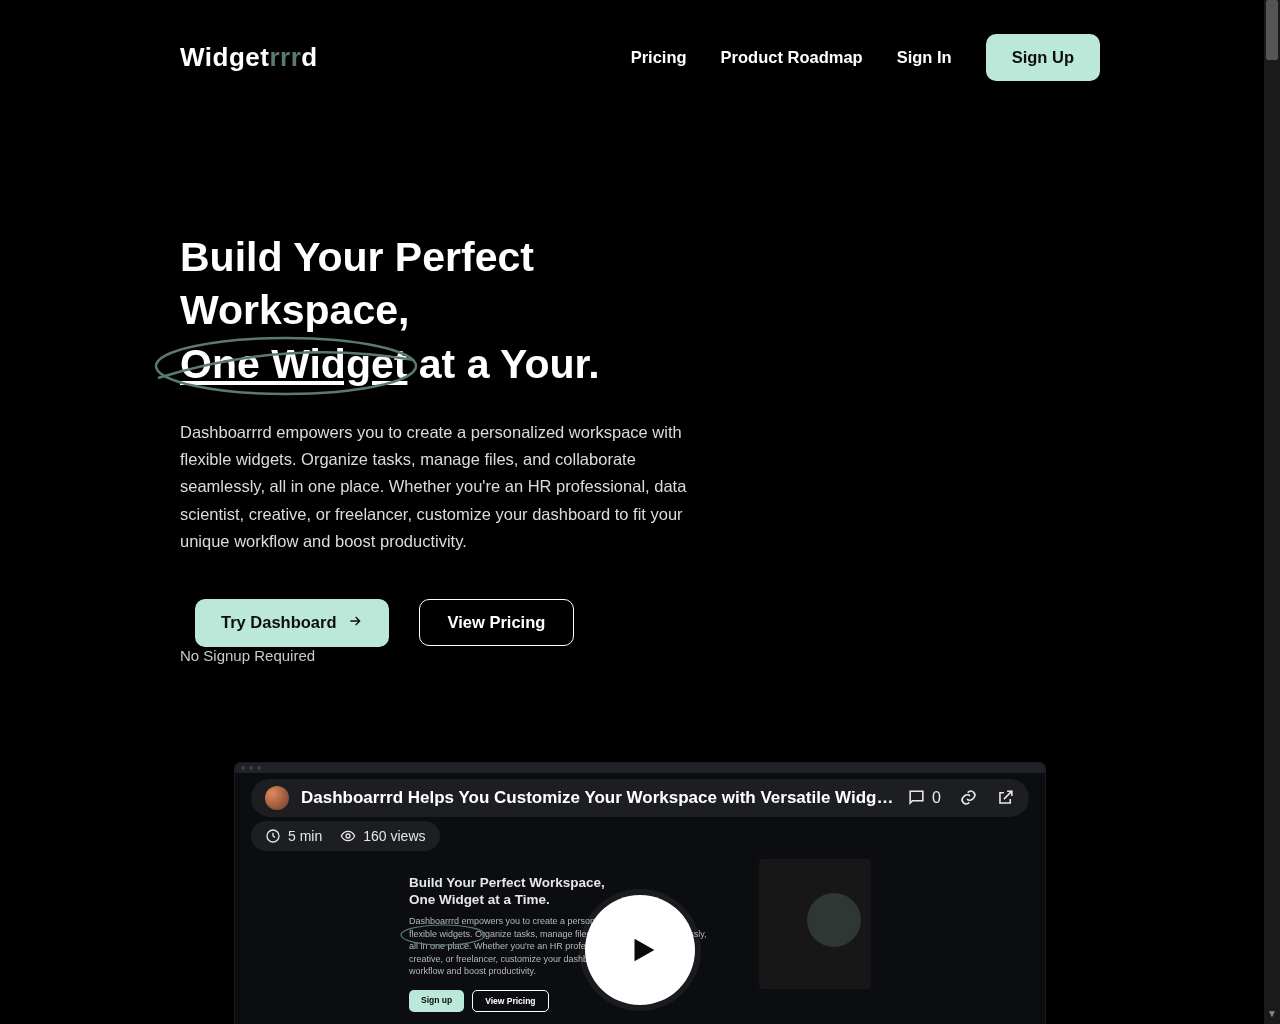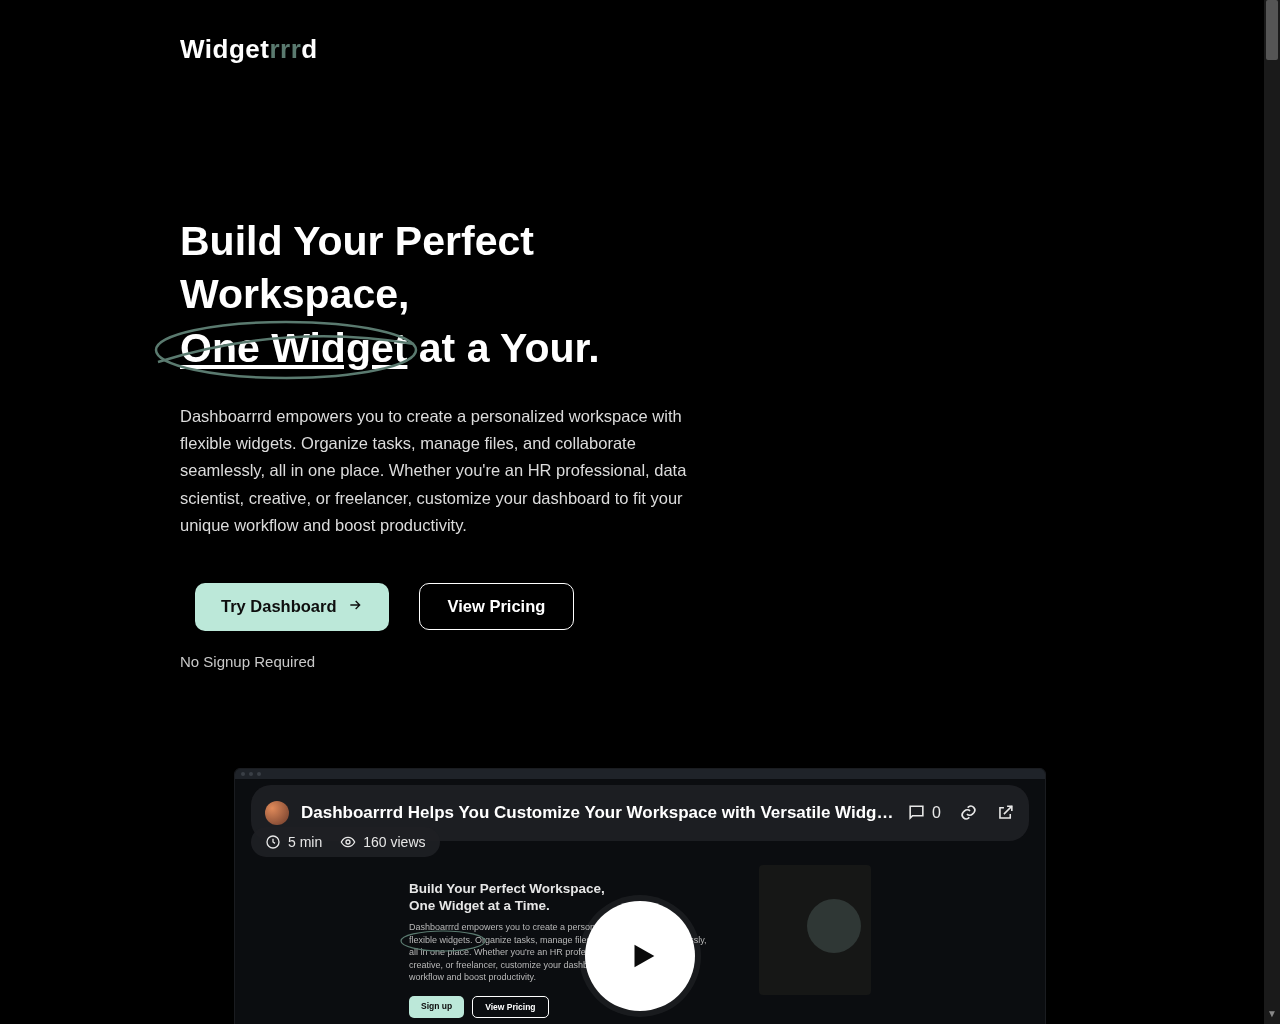--- a/index.html
+++ b/index.html
@@ -34,36 +34,36 @@
   .btn-primary{background:var(--accent);color:#0e0e0e;}
   .btn-outline{background:transparent;color:var(--text);border:1.5px solid #ffffff;padding:13px 28px;}
 
   
   .hero{position:relative;margin-top:150px;}
   .hero h1{font-size:41px;font-weight:800;line-height:1.3;margin:0 0 28px 0;max-width:560px;}
   .scribble-wrap{position:relative;display:inline-block;text-decoration:underline;}
   .scribble{position:absolute;left:-34px;top:-8px;width:280px;height:72px;pointer-events:none;}
   .hero p{max-width:530px;color:#dcdcdc;font-size:16.5px;line-height:1.65;margin:0 0 44px 0;}
   .cta-row{display:flex;gap:30px;align-items:center;padding-left:15px;}
-  .subnote{margin-top:22px;font-size:15px;color:#c9c9c9;}
+  .subnote{font-size:15px;color:#c9c9c9;}
 
   
   .art-panel{position:absolute;top:0;left:732px;width:334px;height:586px;background:#161716;border-radius:0 0 10px 10px;overflow:hidden;z-index:-1;}
   .art-panel .circle{position:absolute;right:-70px;top:170px;width:226px;height:226px;border-radius:50%;background:#2f3735;}
   .art-panel .rings-top{position:absolute;right:-120px;top:-200px;width:380px;height:380px;}
   .art-panel .rings-bottom{position:absolute;right:-120px;bottom:-200px;width:380px;height:380px;}
 
   
   .video-section{margin-top:98px;display:flex;justify-content:center;}
   .video-card{width:810px;height:322px;background:#0b0d10;border-radius:6px;position:relative;overflow:hidden;border:1px solid #1a1c20;}
 
   .vid-bar{position:absolute;top:0;left:0;right:0;height:10px;background:#1f2329;display:flex;align-items:center;padding:0 6px;gap:4px;}
   .vid-bar .dot{width:4px;height:4px;border-radius:50%;background:#3a3f46;}
 
-  .vid-header{position:absolute;top:16px;left:16px;right:16px;height:56px;background:rgba(30,32,36,0.92);border-radius:20px;display:flex;align-items:center;padding:0 14px;gap:12px;}
+  .vid-header{position:absolute;top:16px;left:16px;right:16px;height:38px;background:rgba(30,32,36,0.92);border-radius:20px;display:flex;align-items:center;padding:0 14px;gap:12px;}
   .vid-avatar{width:24px;height:24px;border-radius:50%;background:radial-gradient(circle at 30% 30%,#e08a5a,#6b3a2a);flex:none;}
   .vid-title{flex:1;font-size:17px;font-weight:600;white-space:nowrap;overflow:hidden;text-overflow:ellipsis;}
   .vid-actions{display:flex;align-items:center;gap:18px;}
   .vid-actions .ico{display:flex;align-items:center;gap:6px;color:#e8e8e8;}
   .vid-actions svg{width:19px;height:19px;}
 
   .vid-meta{position:absolute;top:58px;left:16px;height:30px;background:rgba(30,32,36,0.92);border-radius:16px;display:flex;align-items:center;padding:0 14px;gap:18px;font-size:14px;color:#e6e6e6;}
   .vid-meta .m{display:flex;align-items:center;gap:7px;}
   .vid-meta svg{width:16px;height:16px;}
 
@@ -120,20 +120,28 @@
       <circle class="ring" cx="190" cy="190" r="150"></circle>
         <circle class="ring" cx="190" cy="190" r="165"></circle>
       <circle class="ring" cx="190" cy="190" r="180"></circle>
     </svg>
   </div>
 
   <header>
     <div class="logo">
       <span>Widget</span><span class="accent">rrr</span><span>d</span>
     </div>
+    <nav>
+      <a href="#">Pricing</a>
+      <a href="#">Product Roadmap</a>
+      <a href="#">Sign In</a>
+      <button class="btn btn-primary">
+        <span>Sign Up</span>
+      </button>
+    </nav>
   </header>
 
   <section class="hero">
     <h1>
       <span>Build Your Perfect Workspace,</span><br>
       <span class="scribble-wrap">
         <svg class="scribble" viewBox="0 0 280 72">
           <ellipse cx="140" cy="36" rx="130" ry="28" fill="none" stroke="#5a7a6f" stroke-width="2.5"></ellipse>
           <path d="M 12 48 Q 140 8 268 30" fill="none" stroke="#5a7a6f" stroke-width="2.5"></path>
         </svg>

